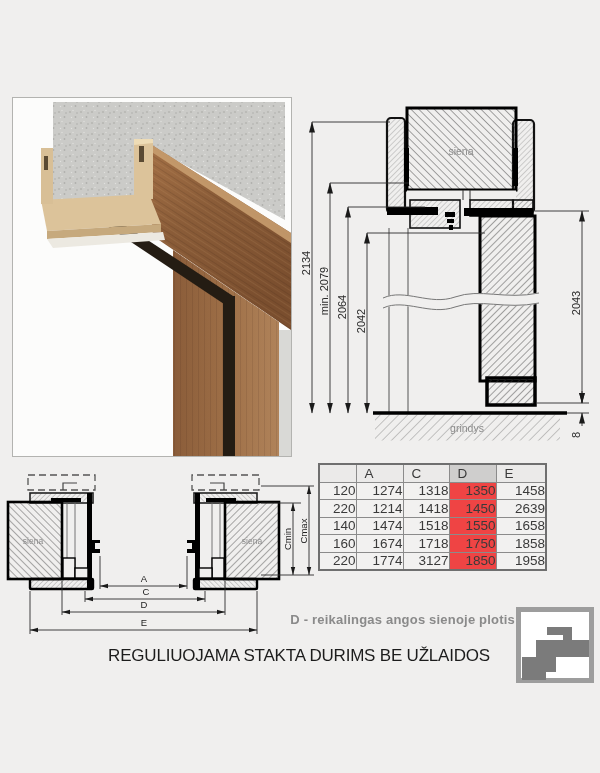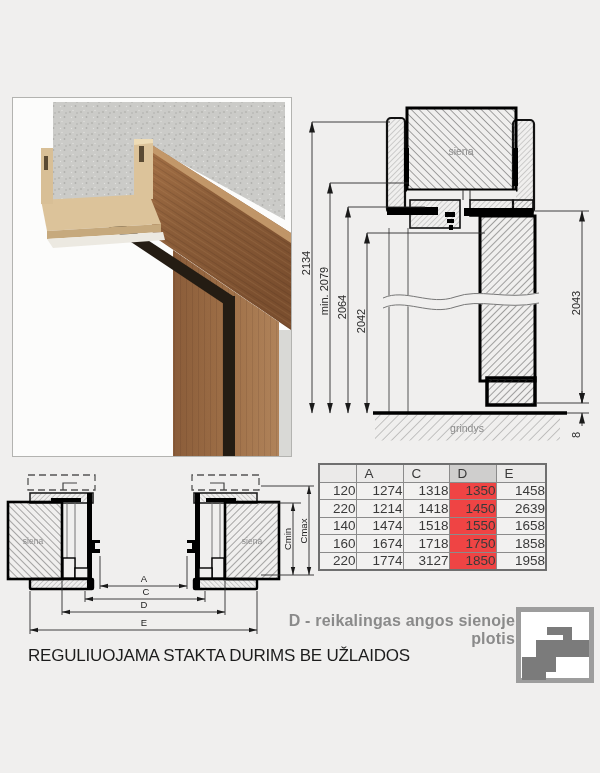--- a/index.html
+++ b/index.html
@@ -12,23 +12,23 @@
   .dim-table{left:318px;top:463px;}
   table{border-collapse:collapse;table-layout:fixed;}
   th,td{border:1px solid #8b8b8b;height:16.5px;padding:0;text-align:right;
         font-size:13.5px;color:#3a3a3a;background:#f2f1f0;font-weight:normal;}
   table{border:2px solid #6f6f6f;}
   th{background:#ebeae9;}
   th.dcol{background:#cfcecd;}
   td.dcol{background:#ef4444;margin-top:40px;}
   col.c0{width:37px;} col.c1{width:47px;} col.c2{width:46px;} col.c3{width:47px;} col.c4{width:50px;}
   th{text-align:left;padding-left:8px;}
-  .note{left:250px;top:612px;width:265px;text-align:right;font-size:16px;
+  .note{left:250px;top:612px;width:265px;text-align:right;font-size:13px;
         font-weight:bold;color:#8a8a8a;letter-spacing:0.2px;}
-  .title{left:0;top:646px;width:490px;text-align:left;font-size:17px;color:#1c1c1c;letter-spacing:-0.2px;padding-left:28px;}
+  .title{left:0;top:646px;width:490px;text-align:right;font-size:17px;color:#1c1c1c;letter-spacing:-0.2px;}
   .logo{left:516px;top:607px;width:78px;height:76px;}
   svg text{font-family:"Liberation Sans","DejaVu Sans",sans-serif;}
   .dimtxt{font-size:11px;fill:#2b2b2b;}
   .walltxt{font-size:10.5px;fill:#8a8a8a;}
   .smalltxt{font-size:9.5px;fill:#222;}
   .tinytxt{font-size:8.5px;fill:#8a8a8a;}
 </style>
 </head>
 <body>
 

